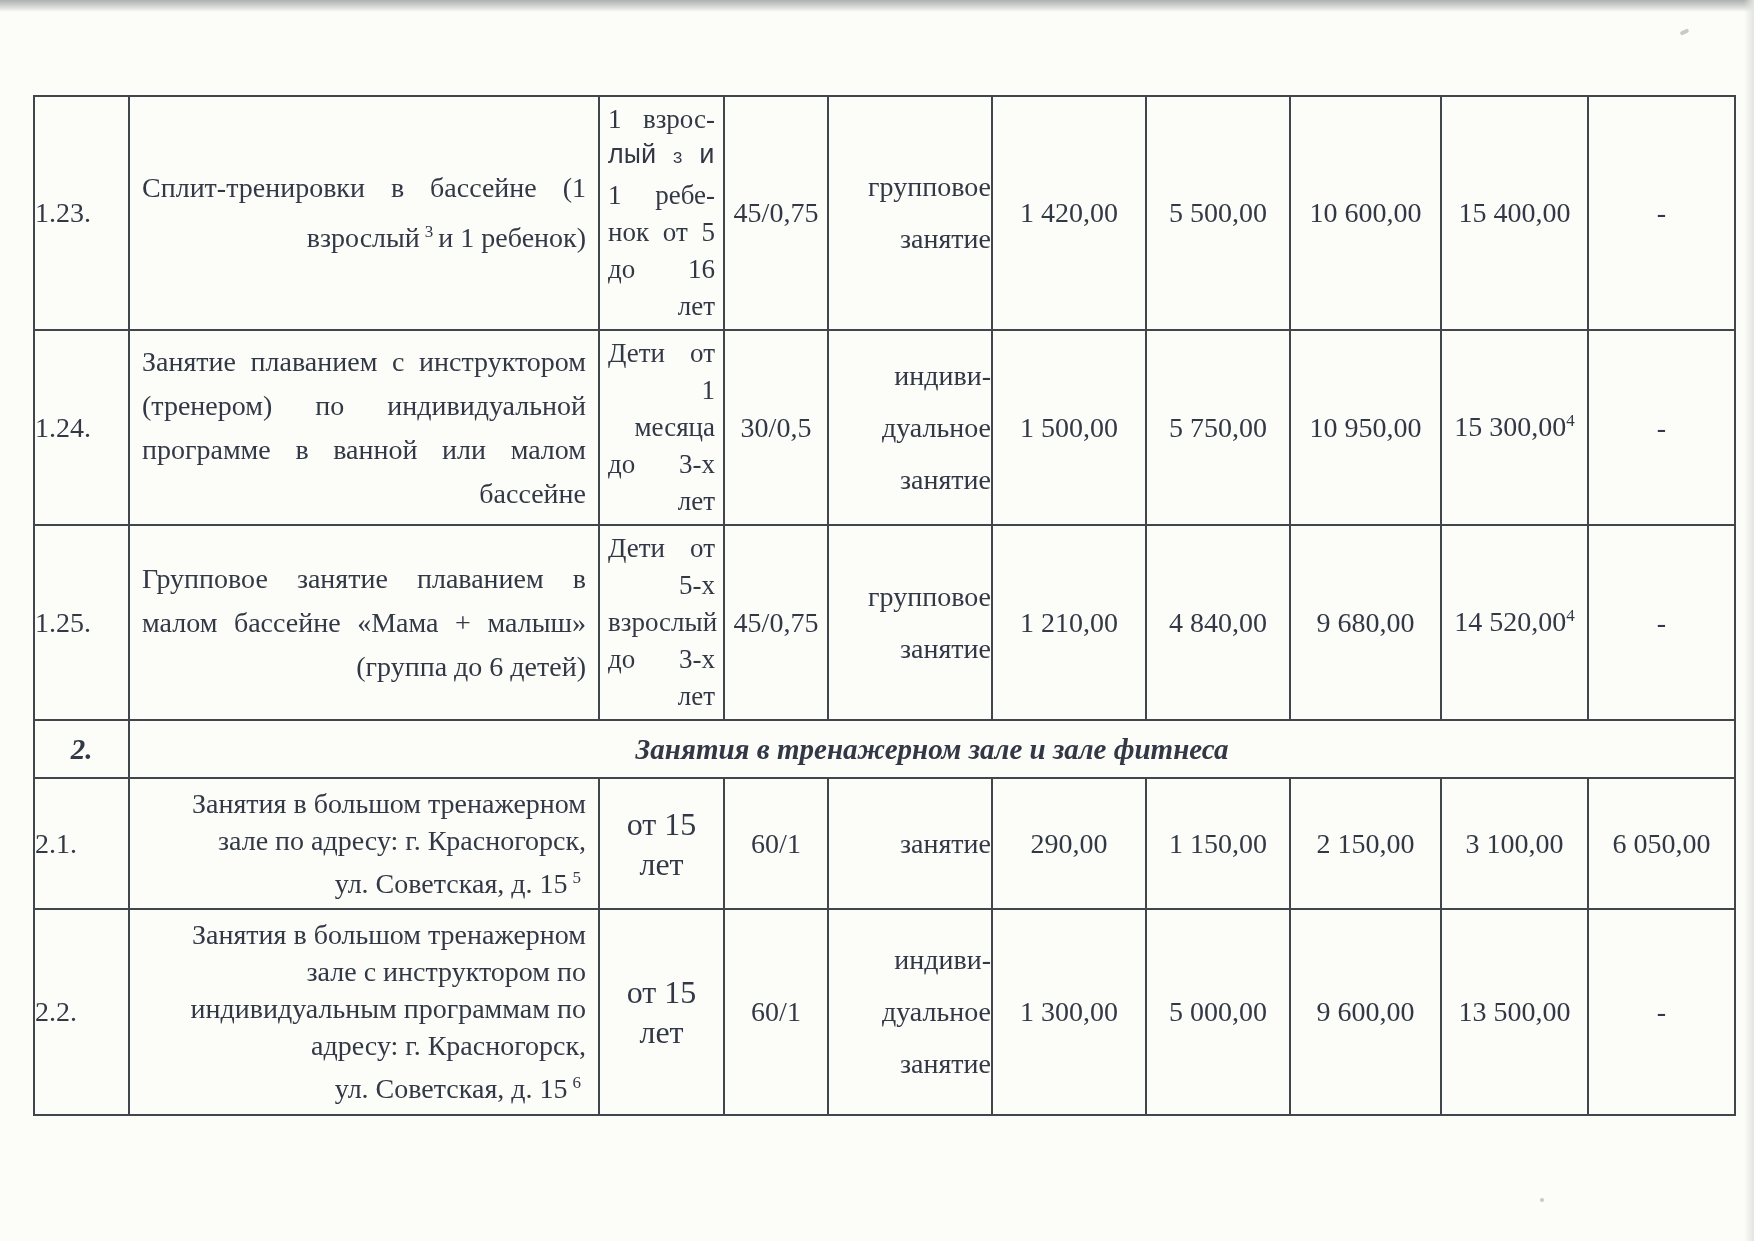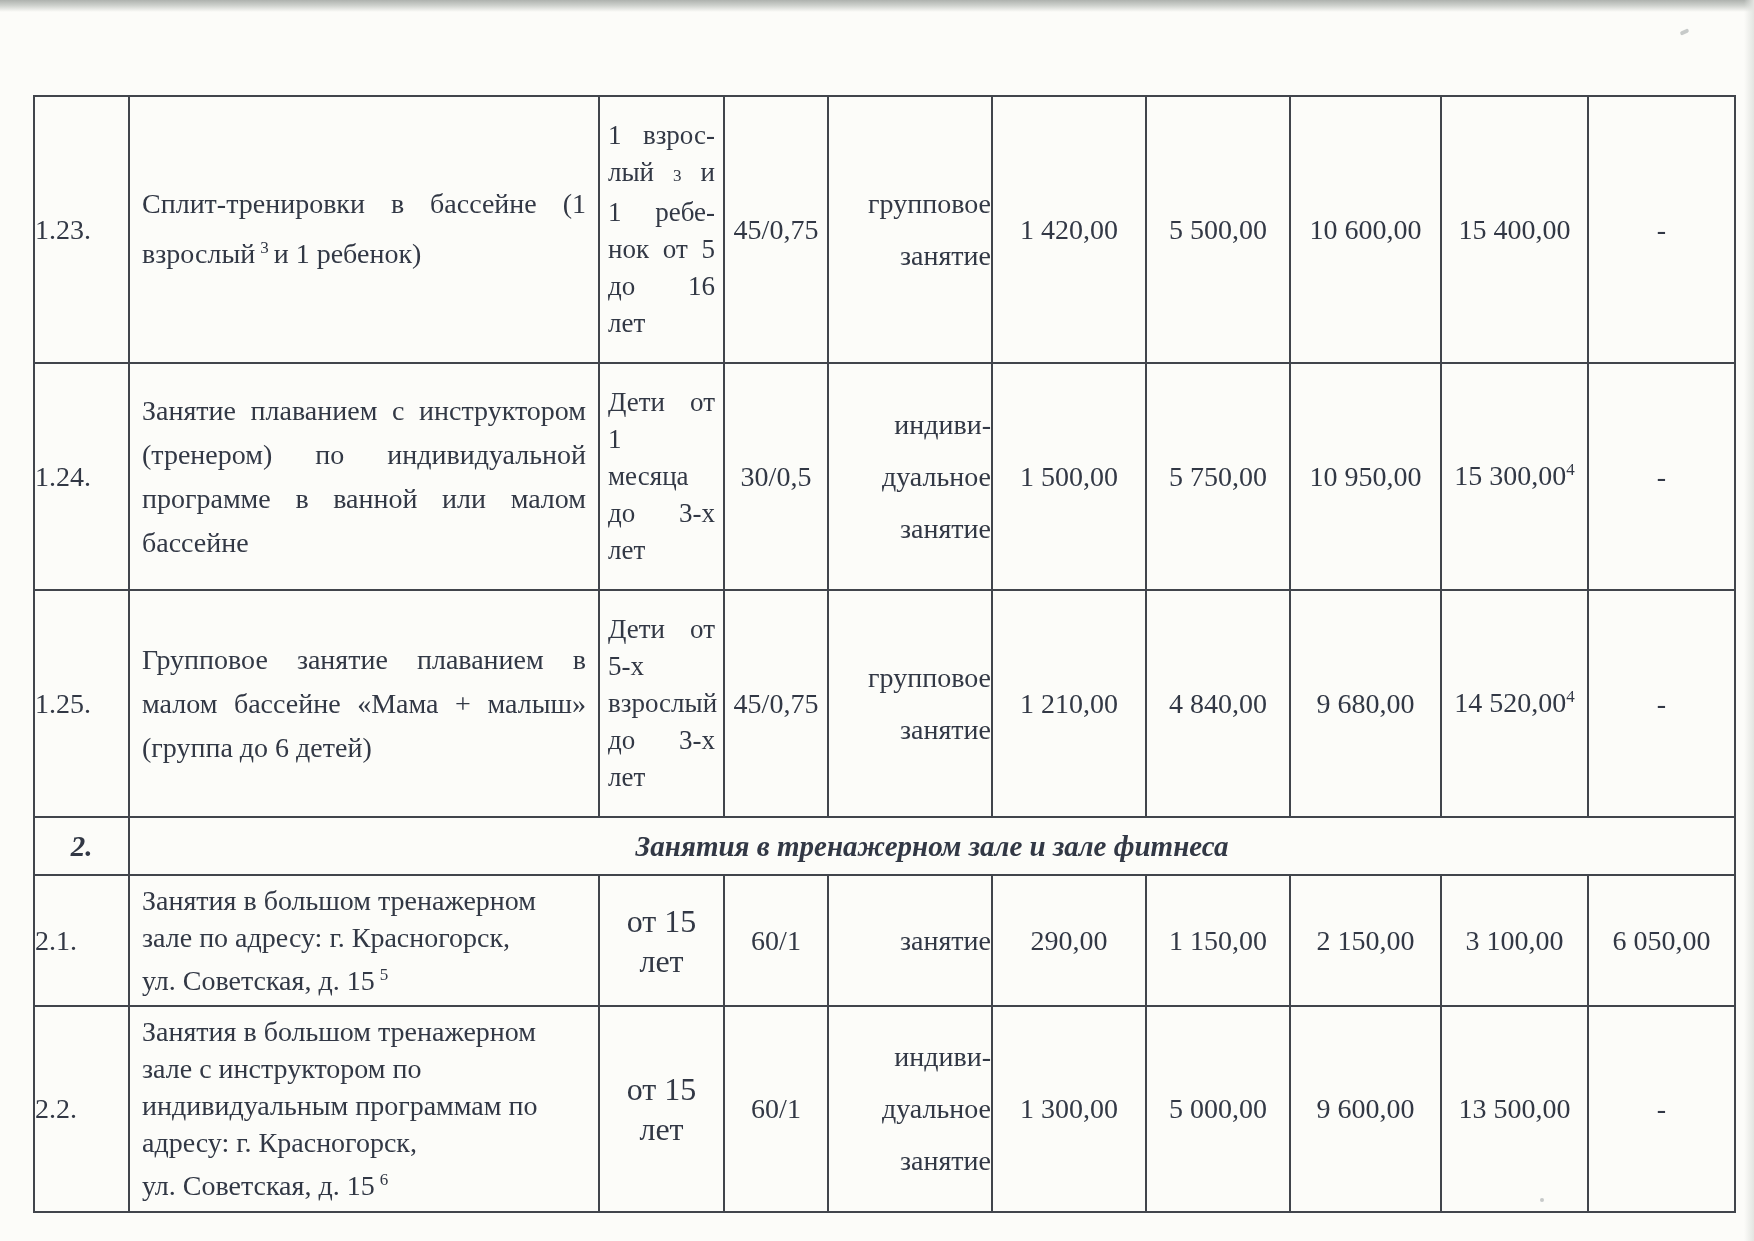--- a/index.html
+++ b/index.html
@@ -31,27 +31,27 @@
   }
   td{
     border:2px solid #41454c;
     vertical-align:middle;
     padding:0;
   }
   .num{text-align:left;}
   .desc{padding:6px 12px;}
   .desc1 div{line-height:44px;}
   .desc2 div{line-height:37px;}
-  .age{padding:20px 8px;font-size:27px;}
+  .age{padding:4px 8px;font-size:27px;}
   .age div{line-height:37px;}
   .age-c{text-align:center;font-size:32px;padding:4px 4px;}
   .age-c div{line-height:40px;}
   .jl{text-align:justify;text-align-last:justify;white-space:nowrap;}
-  .ln{white-space:nowrap;}
-  .fsb{display:flex;justify-content:space-between;align-items:baseline;}
+  .ln{white-space:nowrap;text-align:right;}
+  .fsb{display:flex;justify-content:space-between;align-items:baseline;font-family:Liberation Mono, monospace;}
   .mid{text-align:center;white-space:nowrap;}
   .type div{line-height:52px;text-align:right;}
   sup{font-size:17px;}
   .sg{margin:0 5px;}
   .secnum,.sectitle{
     text-align:center;font-weight:bold;font-style:italic;font-size:29px;
   }
 </style>
 </head>
 <body>

